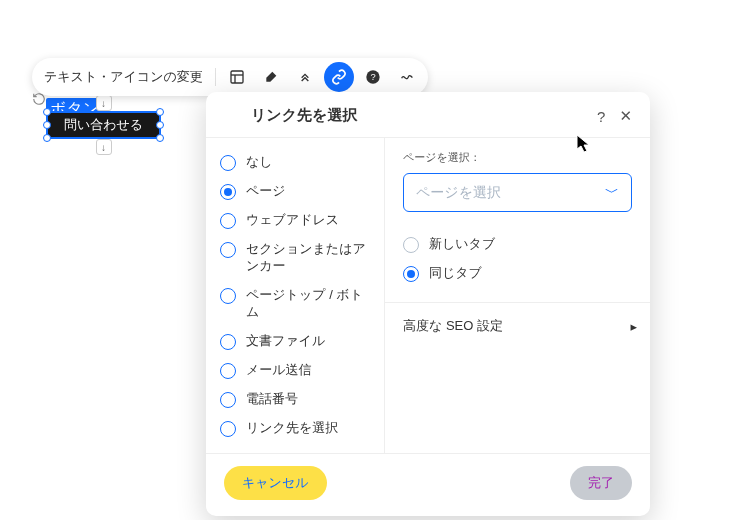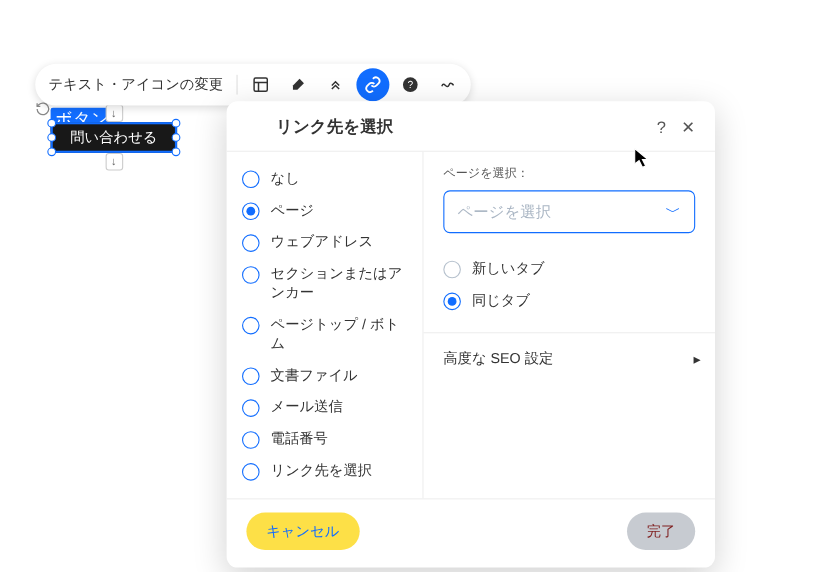--- a/index.html
+++ b/index.html
@@ -216,21 +216,21 @@
     padding: 12px 18px 16px 18px;
   }
   .btn {
     border: none;
     border-radius: 18px;
     padding: 8px 18px;
     font-size: 13px;
     cursor: pointer;
   }
   .btn-cancel { background: #fde047; color: #116dff; }
-  .btn-done { background: #c7cbd1; color: #7f1d1d; }
+  .btn-done { background: #c7cbd1; color: #a21caf; }
 
   .cursor {
     position: absolute;
     top: 134px;
     left: 576px;
     z-index: 50;
     color:#000;
   }
 </style>
 </head>

